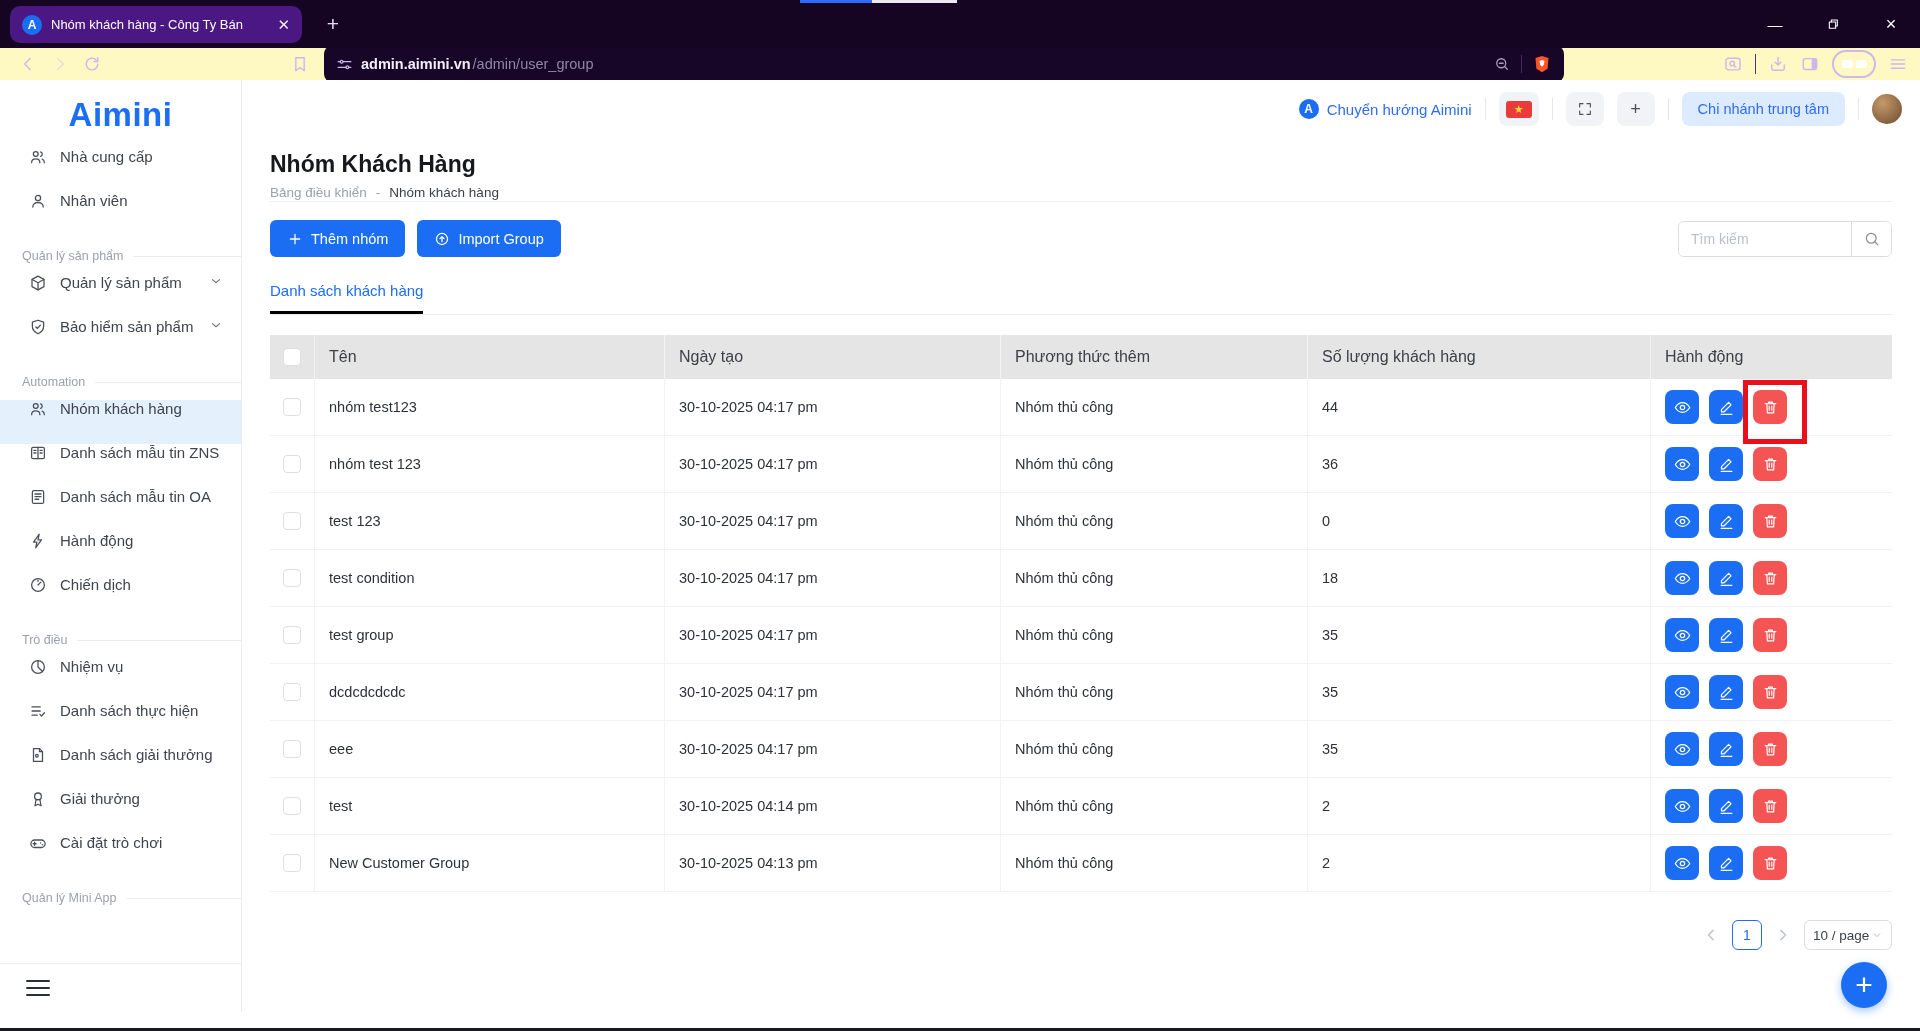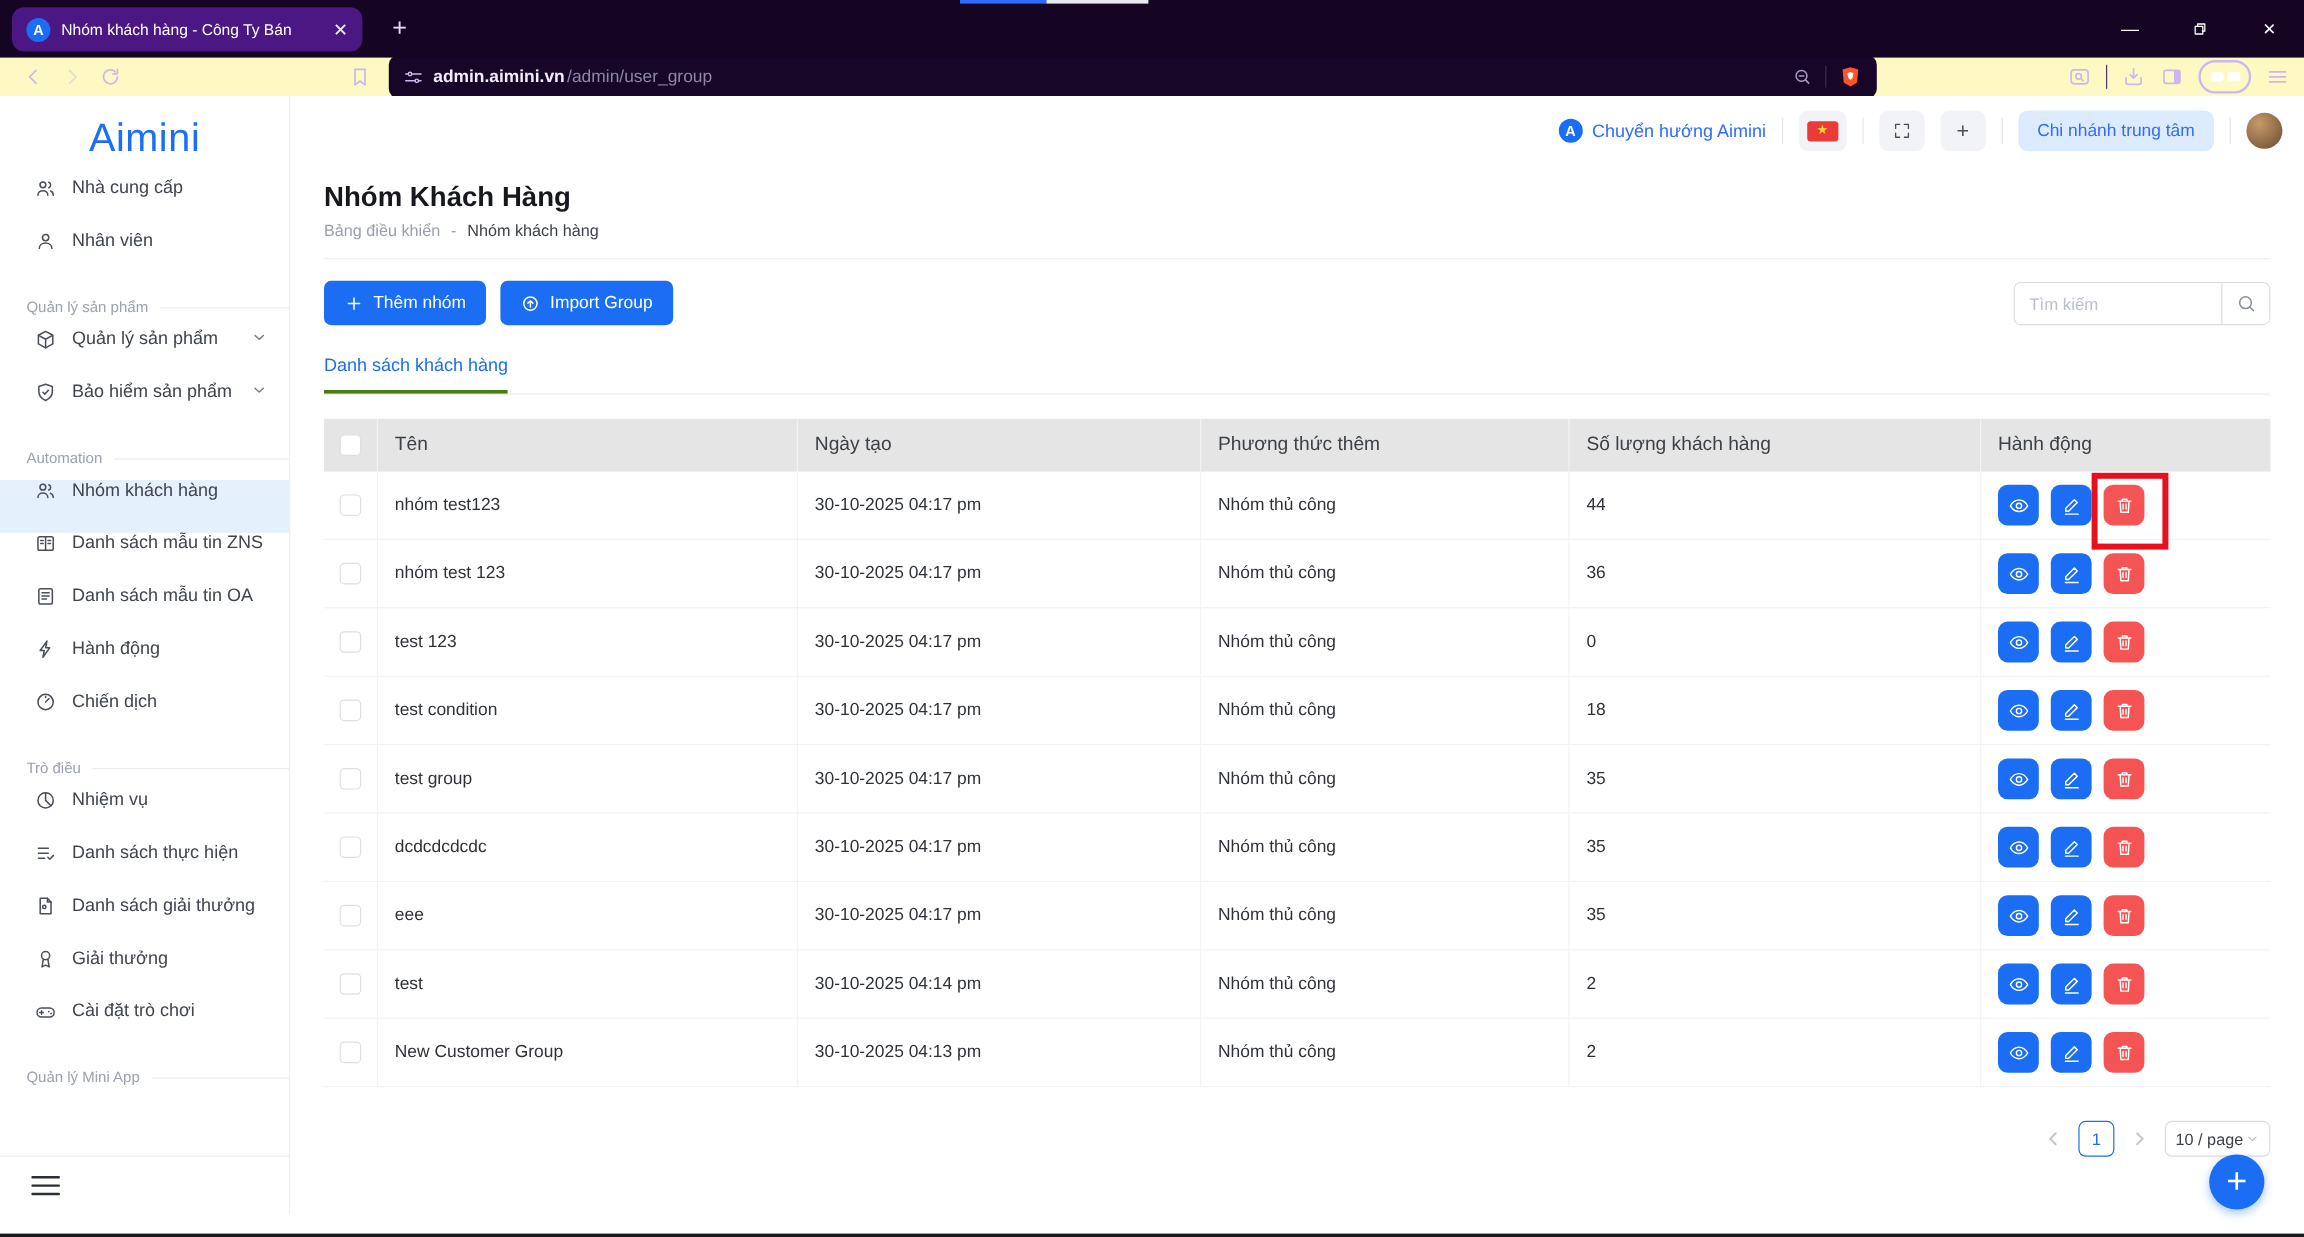--- a/index.html
+++ b/index.html
@@ -31,21 +31,21 @@
   .chrome-right { margin-left:auto; display:flex; align-items:center; gap:12px; }
   .chrome-sep { width:1px; height:20px; background:#4a3670; }
   .glasses { width:44px; height:28px; border:2px solid #cbb9ee; border-radius:14px; display:flex; align-items:center; justify-content:center; gap:3px; }
   .lens { width:11px; height:8px; border-radius:2.5px; background:#fff; }
 
   
   .app { display:flex; height:932px; }
 
   
   .sidebar { width:242px; min-width:242px; border-right:1px solid #ececf1; display:flex; flex-direction:column; background:#fff; }
-  .logo { color:#1a6ff5; font-size:33px; font-weight:400; letter-spacing:.5px; text-align:center; padding:16px 12px 14px; }
+  .logo { color:#1a6ff5; font-size:33px; font-weight:700; letter-spacing:.5px; text-align:center; padding:16px 12px 14px; }
   .side-list { flex:1; overflow:hidden; }
   .sitem { display:flex; gap:13px; height:44px; padding:0 18px 0 29px; color:#3f444d; font-size:15px; cursor:default; }
   .sitem .sic { width:18px; height:18px; min-width:18px; color:#4a4f59; fill:none; stroke:currentColor; stroke-width:1.7; stroke-linecap:round; stroke-linejoin:round; }
   .sitem .chev { margin-left:auto; width:14px; height:14px; color:#70767e; fill:none; stroke:currentColor; stroke-width:1.9; stroke-linecap:round; stroke-linejoin:round; }
   .sitem.active { background:#e4f0fc; }
   .sgroup { display:flex; align-items:center; gap:10px; color:#9ba1ac; font-size:12.5px; padding:13px 0 11px 22px; }
   .sgroup::after { content:""; flex:1; height:1px; background:#ebebf0; }
   .side-bottom { border-top:1px solid #ececf1; padding:15px 0 15px 26px; }
   .burger { width:24px; height:18px; color:#2b2f38; fill:none; stroke:currentColor; stroke-width:2; stroke-linecap:round; }
 
@@ -54,33 +54,33 @@
   .topbar { height:58px; display:flex; align-items:center; justify-content:flex-end; padding:0 18px; gap:13px; }
   .redirect { display:flex; align-items:center; gap:8px; color:#2f6bff; font-size:15px; }
   .vdiv { width:1px; height:22px; background:#e3e6ea; }
   .icon-btn { height:34px; min-width:38px; padding:0 7px; background:#f1f3f6; border:none; border-radius:8px; display:flex; align-items:center; justify-content:center; color:#4a4f59; font-size:18px; }
   .flag { width:26px; height:17px; background:#ea3b3b; border-radius:3px; color:#ffd633; display:flex; align-items:center; justify-content:center; font-size:11px; line-height:1; }
   .branch-btn { background:#dcebfd; color:#2f6bff; font-size:14.5px; padding:9px 16px; border-radius:8px; border:none; }
   .avatar { width:30px; height:30px; border-radius:50%; background:radial-gradient(circle at 35% 30%, #c49a6a, #6b4a2d); }
 
   .content { padding:0 28px; flex:1; }
   .page-title { font-size:23px; font-weight:bold; color:#16181d; margin:13px 0 7px; }
-  .breadcrumb { display:flex; gap:9px; font-size:13.5px; color:#9aa0ab; padding-bottom:15px; border-bottom:1px solid #edeff2; }
+  .breadcrumb { display:flex; gap:9px; font-size:13.5px; color:#9aa0ab; padding-bottom:1px; border-bottom:1px solid #edeff2; }
   .bc-current { color:#3c4148; }
 
   .actions-row { display:flex; align-items:flex-end; margin-top:18px; }
   .btn-blue { display:flex; align-items:center; gap:8px; background:#1b6ef3; color:#fff; font-size:14.5px; height:37px; padding:0 17px; border:none; border-radius:6px; margin-right:12px; }
   .btn-blue .bic { width:16px; height:16px; fill:none; stroke:#fff; stroke-width:1.9; stroke-linecap:round; stroke-linejoin:round; }
   .search-wrap { margin-left:auto; display:flex; height:36px; border:1px solid #d9dde3; border-radius:6px; overflow:hidden; background:#fff; }
   .search-input { border:none; outline:none; width:172px; padding:0 12px; font-size:14px; color:#333; }
   .search-input::placeholder { color:#b9c0c9; }
   .search-btn { width:40px; border:none; border-left:1px solid #d9dde3; background:#fff; display:flex; align-items:center; justify-content:center; color:#8a9099; }
 
   .tabs { margin-top:25px; border-bottom:1px solid #e9ecf0; }
-  .tab-item { display:inline-block; color:#1b6ef3; font-size:15px; padding-bottom:12px; border-bottom:3px solid #4d7c0f; }
+  .tab-item { display:inline-block; color:#1b6ef3; font-size:15px; padding-bottom:12px; border-bottom:3px solid #000000; }
 
   .table { margin-top:20px; }
   .thead, .trow { display:grid; grid-template-columns:44px 350px 336px 307px 343px 1fr; align-items:center; }
   .thead { background:#e5e5e5; height:44px; color:#3c4148; font-size:16px; }
   .thead > div, .trow > div { padding-left:14px; height:100%; display:flex; align-items:center; }
   .thead > div + div, .trow > div + div { border-left:1px solid #f1f3f6; }
   .td-check { justify-content:center; padding-left:0 !important; }
   .trow { height:57px; border-bottom:1px solid #f0f2f5; font-size:14.5px; color:#2e3238; }
   .checkbox { width:18px; height:18px; border:1.5px solid #dcdfe4; border-radius:4px; background:#fff; }
   .act { width:34px; height:34px; border:none; border-radius:8px; display:flex; align-items:center; justify-content:center; color:#fff; margin-right:10px; }

